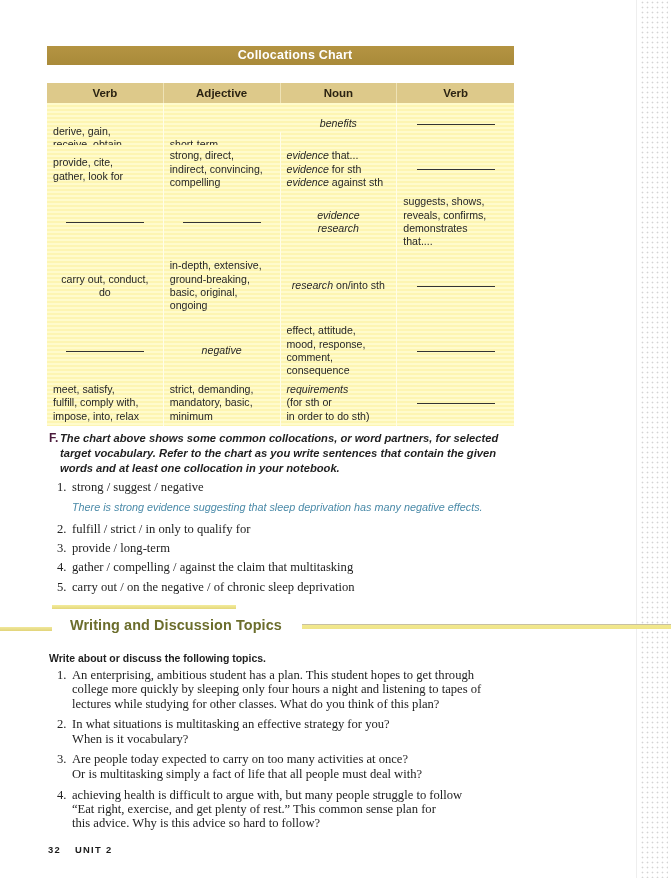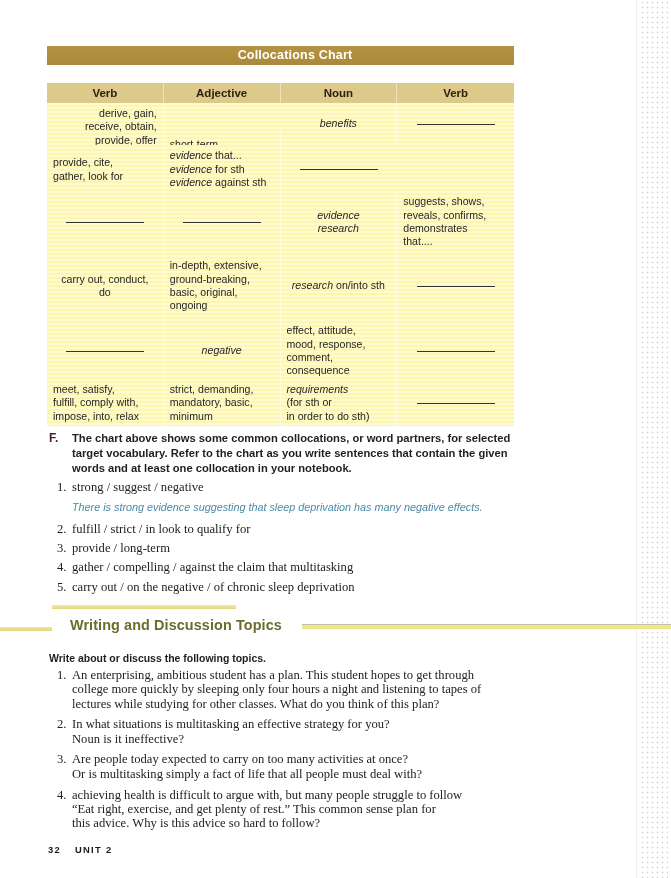--- a/index.html
+++ b/index.html
@@ -58,21 +58,21 @@
   .clip { overflow:hidden; }
 
   
   .ex-f {
     position:absolute; left:49px; top:431px; width:470px;
   }
   .ex-f-letter {
     position:absolute; left:0; top:0; font-weight:bold; font-size:12px; color:#4a1a3a;
   }
   .ex-f-instr {
-    margin-left:23px; font-weight:bold; font-size:11.2px; line-height:14.8px; color:#1f1f1f;
+    margin-left:11px; font-weight:bold; font-size:11.2px; line-height:14.8px; color:#1f1f1f;font-style:italic;
   }
   .ex-f-list { margin-top:4px; }
   .ex-item {
     font-family:"Liberation Serif", serif; font-size:12.6px; color:#222;
     position:relative; padding-left:23px; height:19.3px; line-height:17px;
   }
   .ex-item .num { position:absolute; left:8px; top:0; }
   .ex-answer {
     margin-left:23px; font-style:italic; font-size:10.8px; color:#4a8aa8;
     line-height:16px; height:22px;
@@ -127,21 +127,21 @@
 <div class="chart">
   <div class="chart-title">Collocations Chart</div>
   <div class="chart-head">
     <div class="hcell">Verb</div>
     <div class="hcell">Adjective</div>
     <div class="hcell">Noun</div>
     <div class="hcell">Verb</div>
   </div>
   <div class="chart-body" id="chart-body">
       <div class="crow" style="height: 42px;">
-        <div class="ccell clip" style="justify-content: flex-start; padding-top: 4px; text-align: right;">
+        <div class="ccell clip" style="justify-content: flex-start; padding-top: 22px;">
           <div>derive, gain,</div>
           <div>receive, obtain,</div>
           <div>provide, offer</div>
         </div>
         <div class="ccell clip" style="justify-content: flex-start; padding-top: 6px; margin-top: 29px;">
           <div>short-term,</div>
           <div>long-term,</div>
           <div>substantial, real</div>
         </div>
         <div class="ccell center clip" style="padding-top: 0px;">
@@ -150,20 +150,25 @@
         <div class="ccell center">
           <span class="blank"></span>
         </div>
       </div>
       <div class="crow" style="height: 49px;">
         <div class="ccell">
           <div>provide, cite,</div>
           <div>gather, look for</div>
         </div>
         <div class="ccell">
+          <div>strong, direct,</div>
+          <div>indirect, convincing,</div>
+          <div>compelling</div>
+        </div>
+        <div class="ccell">
           <div><em>evidence</em><span> that...</span></div>
           <div><em>evidence</em><span> for sth</span></div>
           <div><em>evidence</em><span> against sth</span></div>
         </div>
         <div class="ccell center">
           <span class="blank"></span>
         </div>
       </div>
       <div class="crow" style="height: 56px;">
         <div class="ccell center">
@@ -245,21 +250,21 @@
   <div class="ex-f-letter">F.</div>
   <div class="ex-f-instr">The chart above shows some common collocations, or word partners, for selected target vocabulary. Refer to the chart as you write sentences that contain the given words and at least one collocation in your notebook.</div>
   <div class="ex-f-list">
     <div class="ex-item">
       <span class="num">1.</span>
       <span>strong / suggest / negative</span>
     </div>
     <div class="ex-answer">There is strong evidence suggesting that sleep deprivation has many negative effects.</div>
     <div class="ex-item">
       <span class="num">2.</span>
-      <span>fulfill / strict / in look to qualify for</span>
+      <span>fulfill / strict / in only to qualify for</span>
     </div>
     <div class="ex-item">
       <span class="num">3.</span>
       <span>provide / long-term</span>
     </div>
     <div class="ex-item">
       <span class="num">4.</span>
       <span>gather / compelling / against the claim that multitasking</span>
     </div>
     <div class="ex-item">
@@ -278,21 +283,21 @@
 <div class="wd-list" id="wd-list">
     <div class="wd-item">
       <span class="num">1.</span>
       <span class="line">An enterprising, ambitious student has a plan. This student hopes to get through</span>
       <span class="line">college more quickly by sleeping only four hours a night and listening to tapes of</span>
       <span class="line">lectures while studying for other classes. What do you think of this plan?</span>
     </div>
     <div class="wd-item">
       <span class="num">2.</span>
       <span class="line">In what situations is multitasking an effective strategy for you?</span>
-      <span class="line">Noun is it ineffective?</span>
+      <span class="line">When is it vocabulary?</span>
     </div>
     <div class="wd-item">
       <span class="num">3.</span>
       <span class="line">Are people today expected to carry on too many activities at once?</span>
       <span class="line">Or is multitasking simply a fact of life that all people must deal with?</span>
     </div>
     <div class="wd-item">
       <span class="num">4.</span>
       <span class="line">achieving health is difficult to argue with, but many people struggle to follow</span>
       <span class="line">“Eat right, exercise, and get plenty of rest.” This common sense plan for</span>

